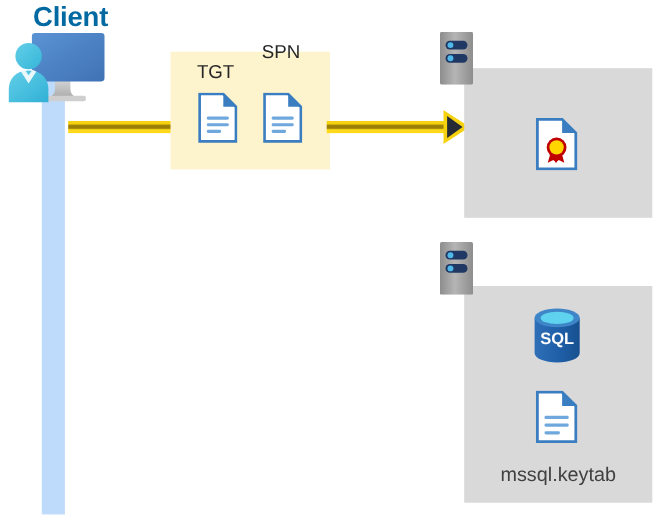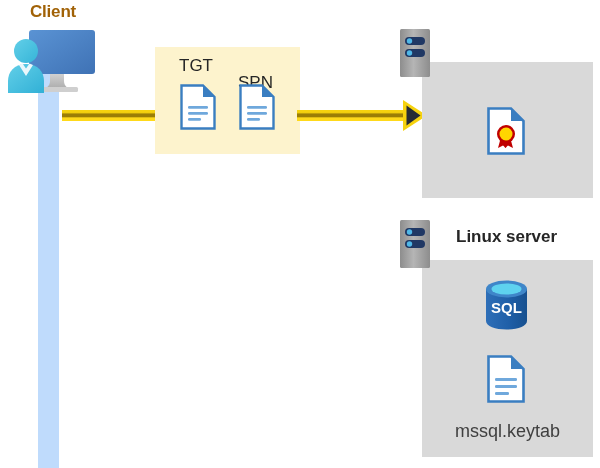--- a/index.html
+++ b/index.html
@@ -26,23 +26,23 @@
     width: 21px;
     height: 408px;
     background: #bfdbfc;
   }
 
   
   #client-label {
     position: absolute;
     left: 30px;
     top: 2px;
-    font-size: 17px;
+    font-size: 25px;
     font-weight: bold;
-    color: #a16207;
+    color: #0369a1;
     letter-spacing: -0.2px;
     white-space: nowrap;
   }
 
   
   #client-icon {
     position: absolute;
     left: 6px;
     top: 27px;
     width: 92px;
@@ -59,21 +59,21 @@
     background: #fdf3cd;
   }
 
   .token-label {
     position: absolute;
     font-size: 17px;
     color: #262626;
     white-space: nowrap;
   }
   #token-label-tgt { left: 179px; top: 56px; text-align: right; }
-  #token-label-spn { left: 238px; top: 38px; margin-top: 35px; }
+  #token-label-spn { left: 238px; top: 38px; }
 
   .doc-icon { position: absolute; }
   #doc-tgt { left: 180px; top: 84px; width: 36px; height: 46px; }
   #doc-spn { left: 239px; top: 84px; width: 36px; height: 46px; }
 
   
   #arrow-line-left {
     position: absolute;
     left: 62px;
     top: 110px;
@@ -267,21 +267,20 @@
         </linearGradient>
       </defs>
       <rect x="0" y="0" width="30" height="48" rx="1.5" fill="url(#gSrv2)"></rect>
       <rect x="5" y="8" width="20" height="8" rx="4" fill="#203864"></rect>
       <circle cx="9.5" cy="12" r="2.7" fill="#4fb8e8"></circle>
       <rect x="5" y="20" width="20" height="8" rx="4" fill="#203864"></rect>
       <circle cx="9.5" cy="24" r="2.7" fill="#4fb8e8"></circle>
     </svg>
   </div>
 
-  <div class="panel-title" id="linux-title">Linux server</div>
 
   <div id="sql-icon">
     <svg width="47" height="52" viewBox="0 0 47 52" xmlns="http://www.w3.org/2000/svg">
       <defs>
         <linearGradient id="gCyl" x1="0" y1="0" x2="1" y2="0">
           <stop offset="0%" stop-color="#2e6fb8"></stop>
           <stop offset="55%" stop-color="#1f5fa8"></stop>
           <stop offset="100%" stop-color="#17508f"></stop>
         </linearGradient>
       </defs>

